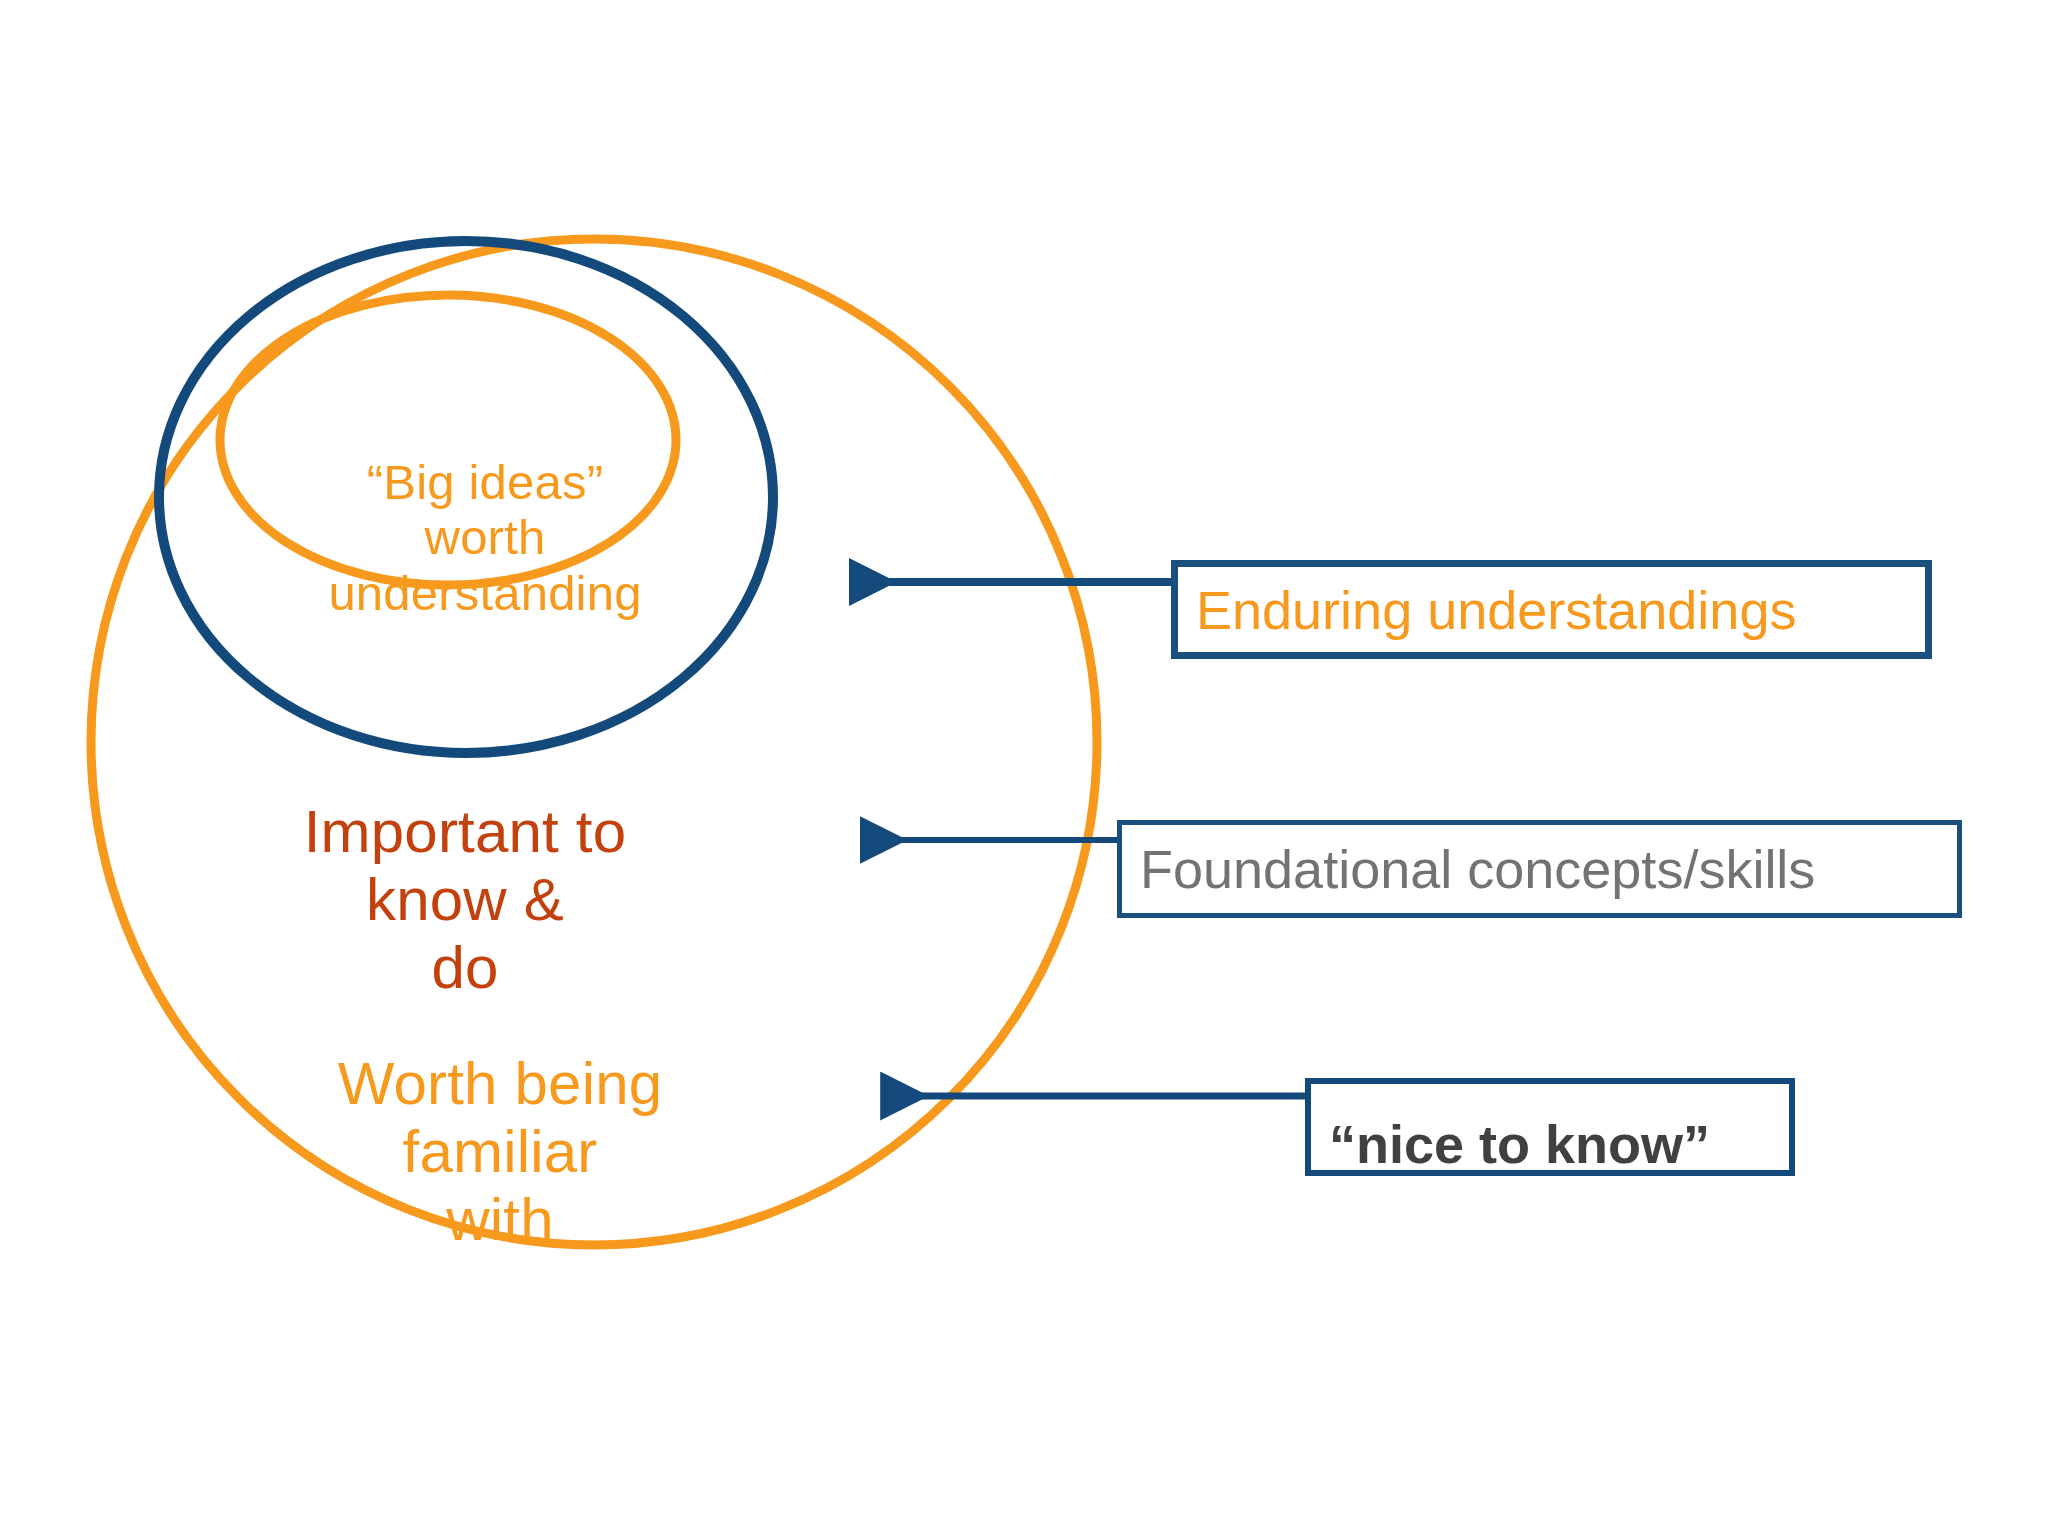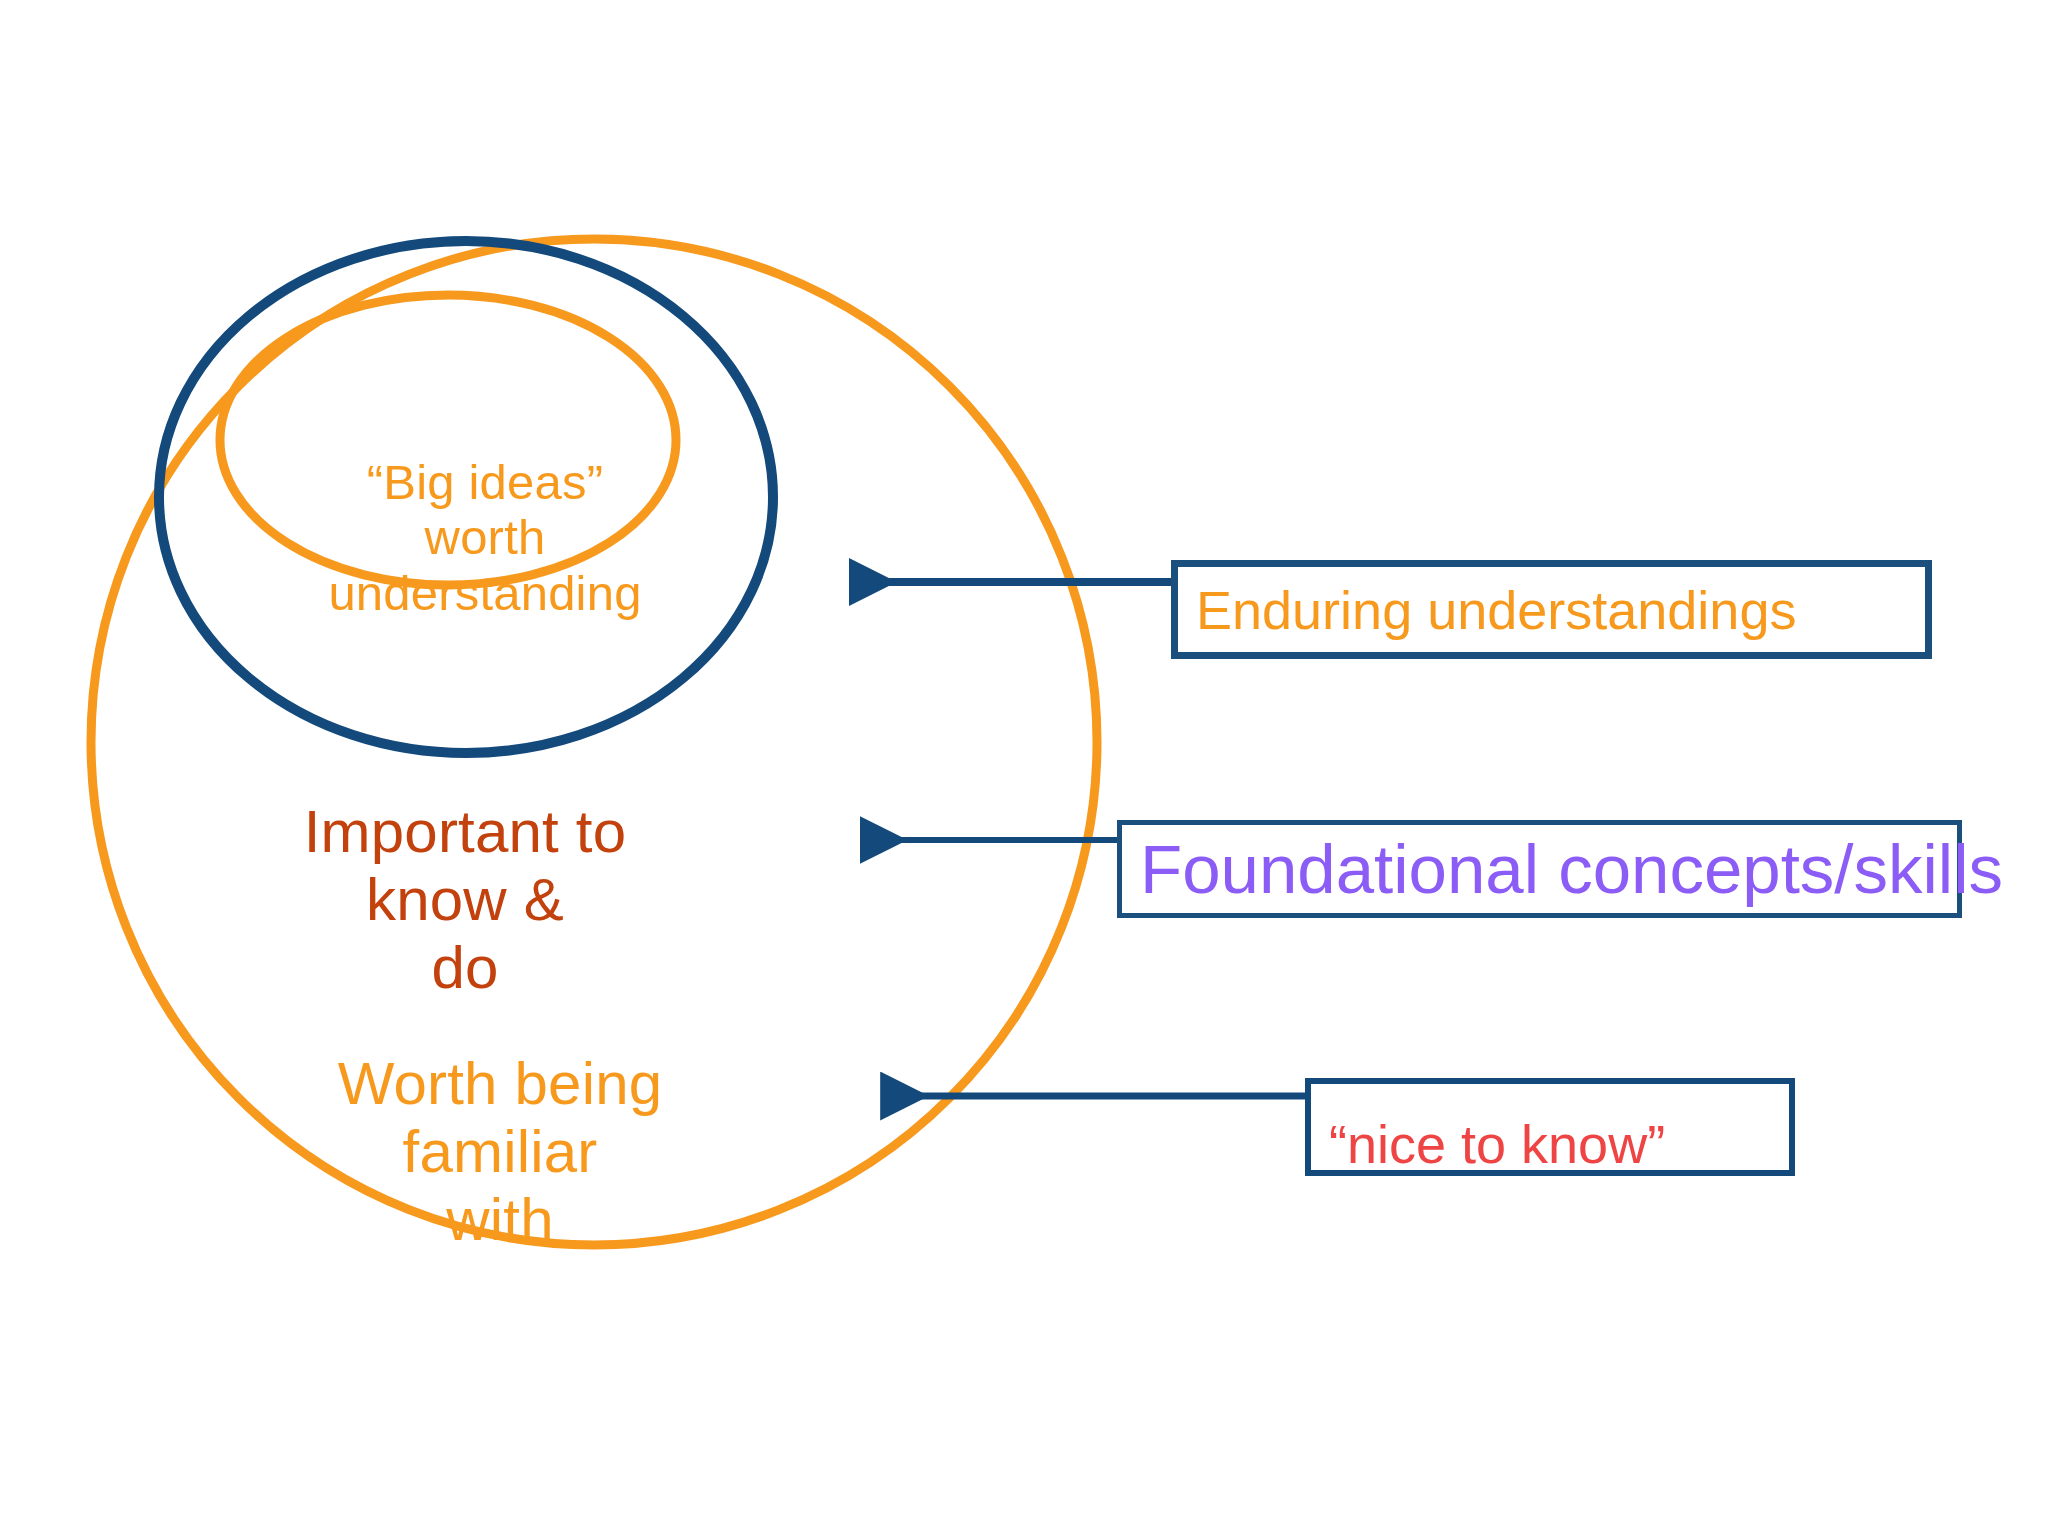--- a/index.html
+++ b/index.html
@@ -99,36 +99,36 @@
   }
 
   #callout-foundational {
     left: 1117px;
     top: 820px;
     width: 845px;
     height: 98px;
     border: 5px solid #1B4F7E;
   }
   #callout-foundational .callout-text {
-    font-size: 69px;
-    color: #8b5cf6;
+    font-size: 54px;
+    color: #737373;
     font-weight: 400;
   }
 
   #callout-nice {
     left: 1305px;
     top: 1078px;
     width: 490px;
     height: 98px;
     border: 6px solid #13497B;
   }
   #callout-nice .callout-text {
     font-size: 54px;
-    color: #ef4444;
-    font-weight: 400;
+    color: #404040;
+    font-weight: 700;
     margin-top: 33px;
   }
 </style>
 </head>
 <body>
 
 <div id="stage">
 
   <svg id="diagram-svg" viewBox="0 0 2048 1536" xmlns="http://www.w3.org/2000/svg">
 

